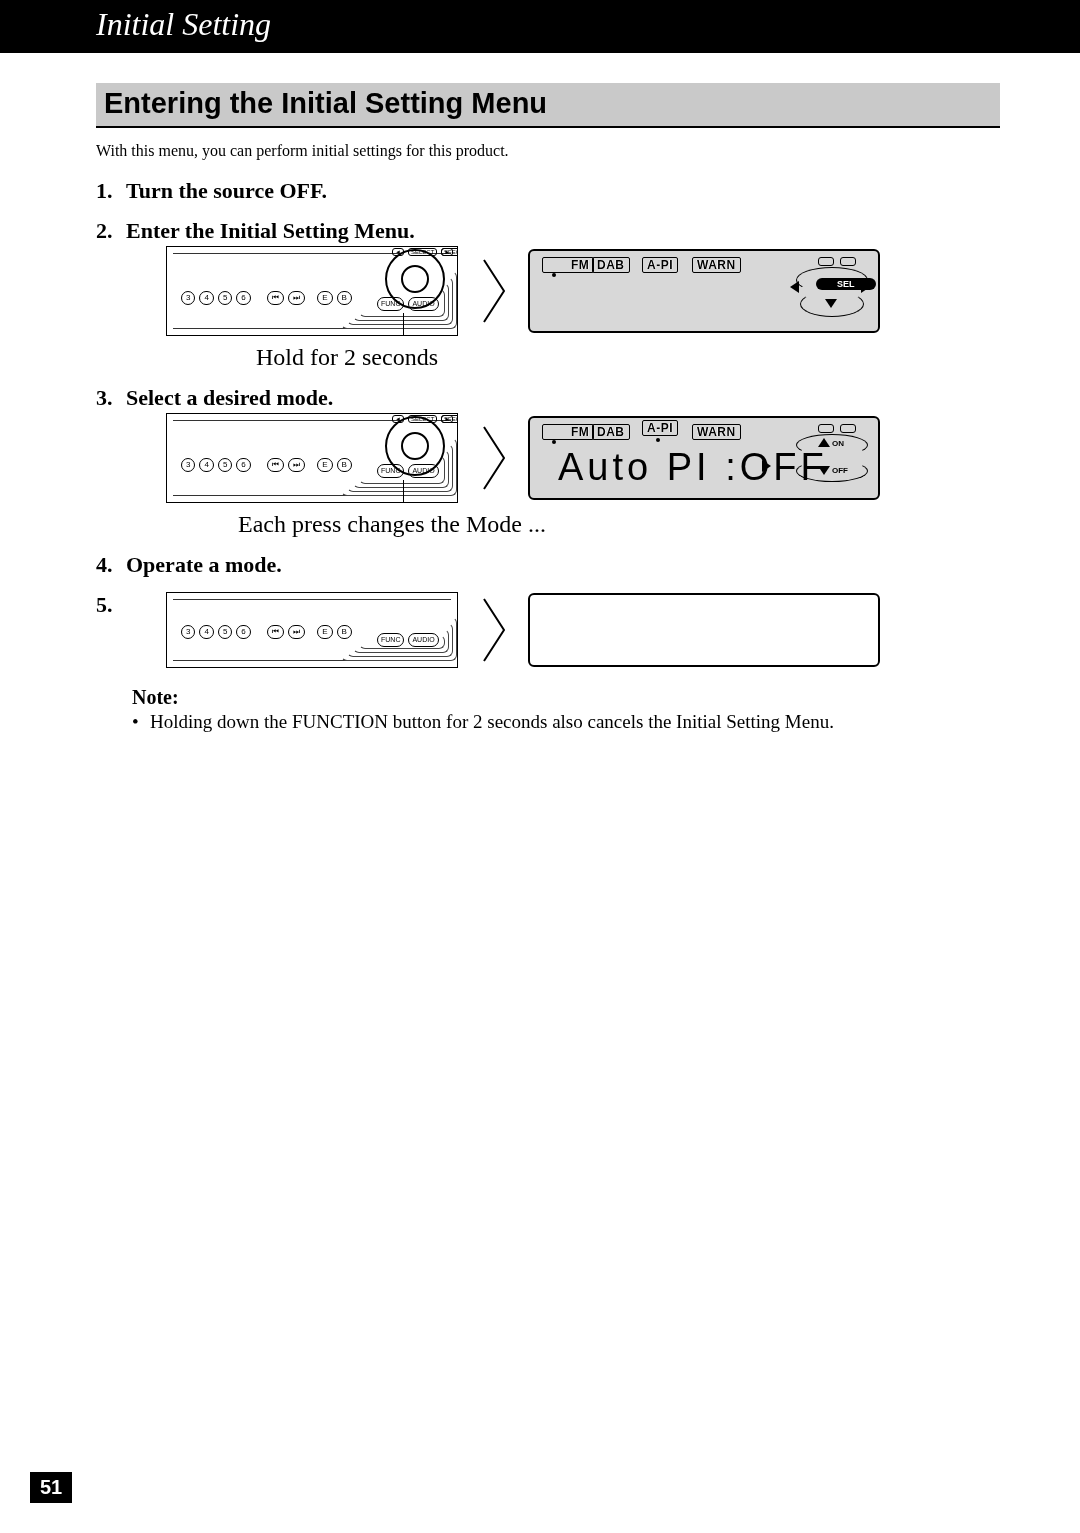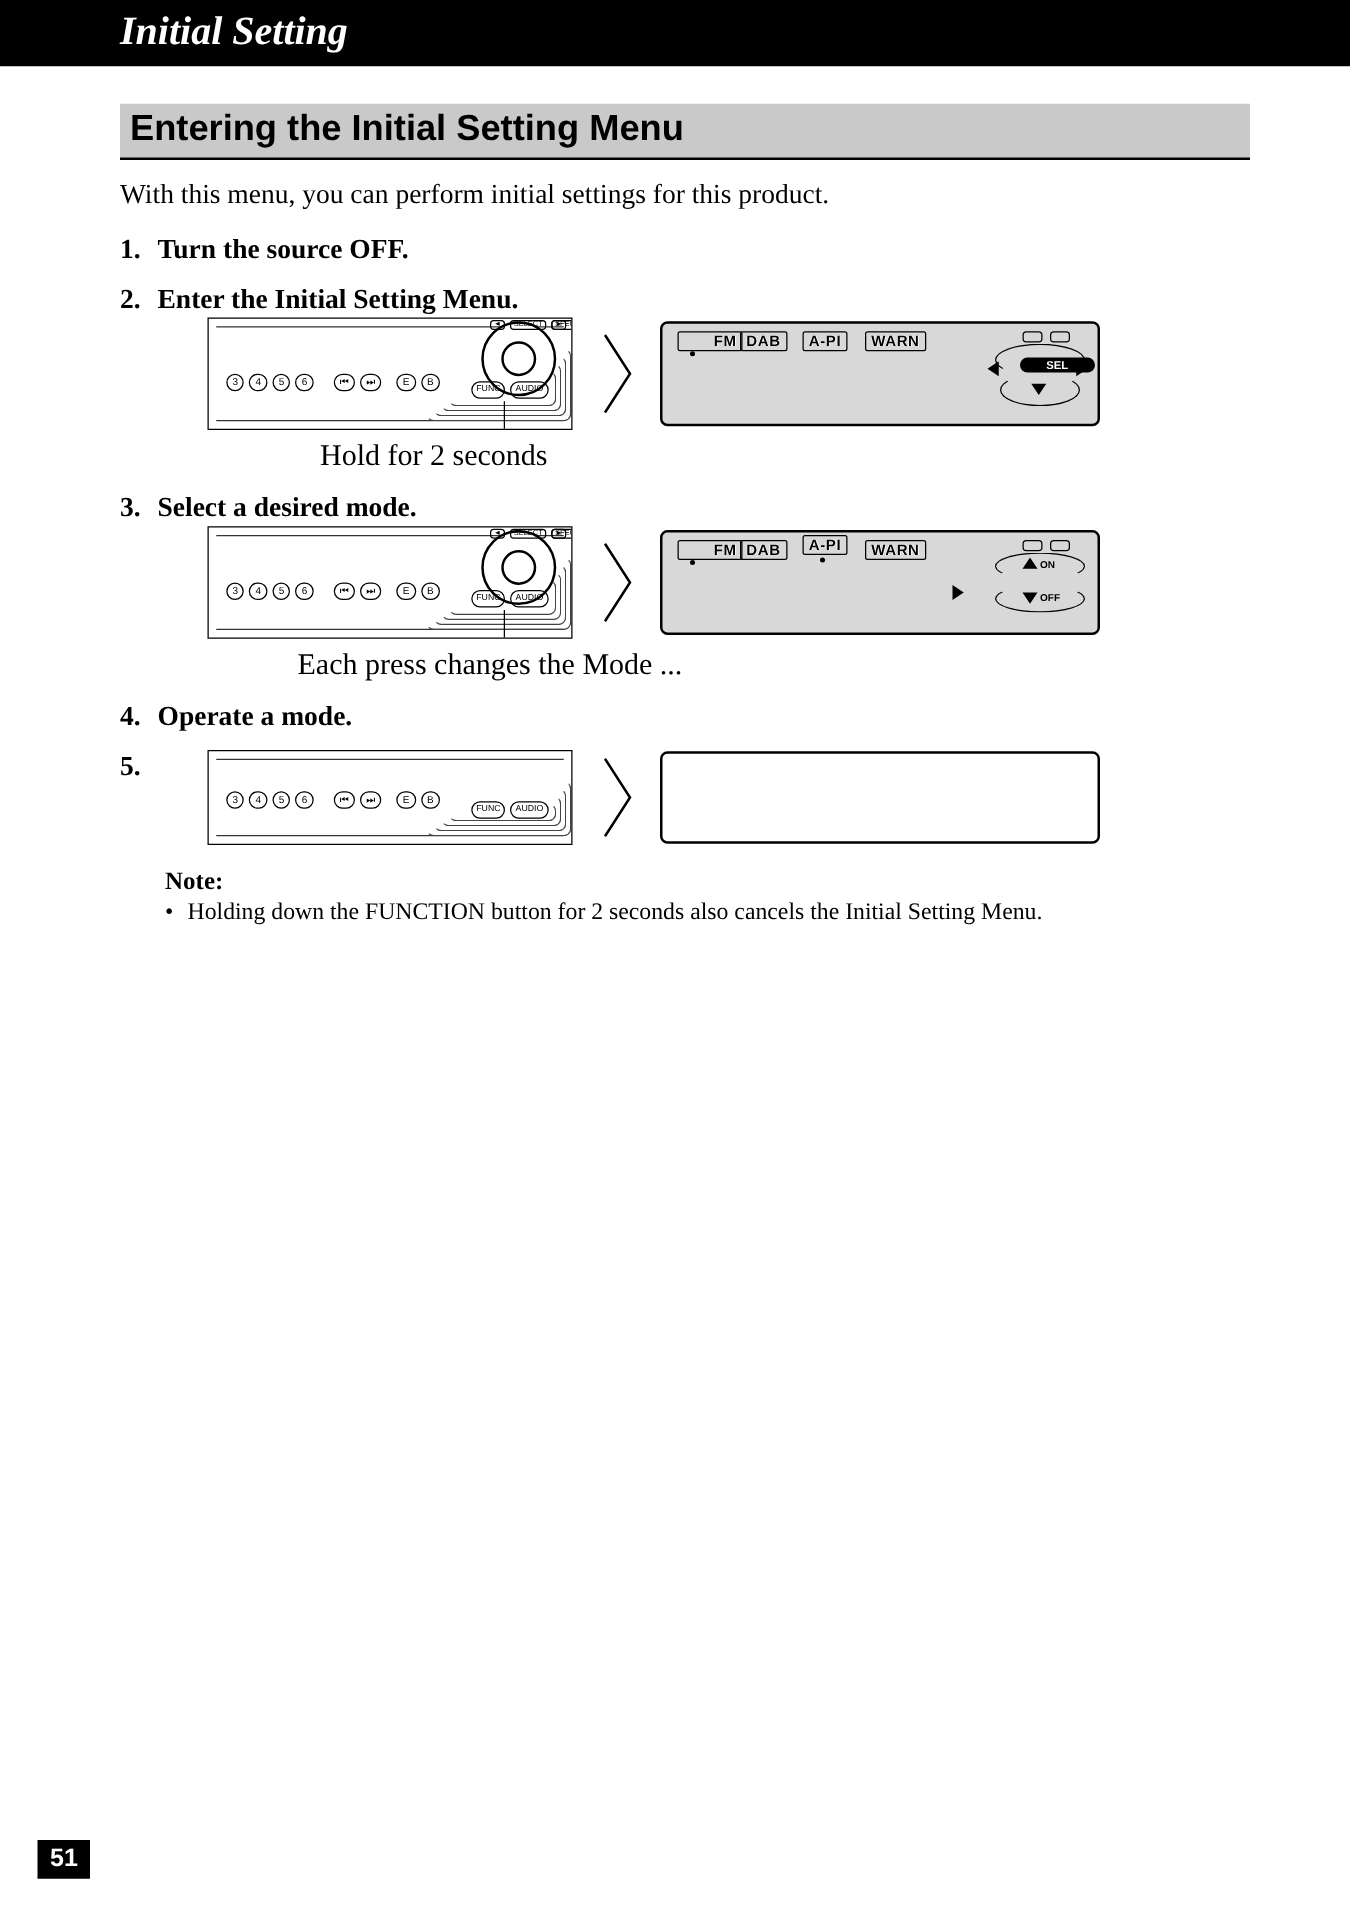--- a/index.html
+++ b/index.html
@@ -8,39 +8,39 @@
     background: #fff;
     width: 1080px;
     min-height: 1533px;
     position: relative;
     color: #000;
   }
   .top-bar {
     background: #000;
     color: #fff;
     font-style: italic;
-    font-weight: bold;
+    font-weight: normal;
     font-size: 32px;
     padding: 6px 20px 10px 96px;
     font-family: "Times New Roman", Times, serif;
   }
   .content {
     padding: 30px 80px 0 96px;
   }
   .section-header {
     background: #c9c9c9;
     font-family: Arial, Helvetica, sans-serif;
     font-weight: bold;
     font-size: 29px;
     padding: 4px 8px 6px 8px;
     margin-bottom: 14px;
     border-bottom: 2px solid #000;
   }
   .intro {
-    font-size: 22px;
+    font-size: 16px;
     margin: 0 0 18px 0;
   }
   ol.steps {
     list-style: none;
     padding: 0;
     margin: 0;
     counter-reset: step;
   }
   ol.steps > li {
     counter-increment: step;
@@ -396,20 +396,21 @@
           <polyline points="6,4 26,35 6,66" fill="none" stroke="#000" stroke-width="2"></polyline>
         </svg>
 
         <div class="display">
           <span class="tag fm">FM</span>
           <span class="dot" style="left:22px; top:22px;"></span>
           <span class="tag dab">DAB</span>
           <span class="tag api-up">A-PI</span>
           <span class="dot" style="left:126px; top:20px;"></span>
           <span class="tag warn">WARN</span>
+          <span class="main">Auto PI  :OFF</span>
           <span class="tri" style="left:232px; top:42px; border-width:6px 0 6px 9px; border-color:transparent transparent transparent #000;"></span>
 
           <div class="right-cluster">
             <span class="rounded" style="left:28px; top:0;"></span>
             <span class="rounded" style="left:50px; top:0;"></span>
             <span class="curve" style="left:6px; top:10px; width:70px; height:20px; border-bottom-color:transparent;"></span>
             <span class="tri" style="left:28px; top:14px; border-width:0 6px 9px 6px; border-color:transparent transparent #000 transparent;"></span>
             <span style="position:absolute; left:42px; top:15px; font:bold 8px Arial;">ON</span>
             <span class="curve" style="left:6px; top:36px; width:70px; height:20px; border-top-color:transparent;"></span>
             <span class="tri" style="left:28px; top:42px; border-width:9px 6px 0 6px; border-color:#000 transparent transparent transparent;"></span>

